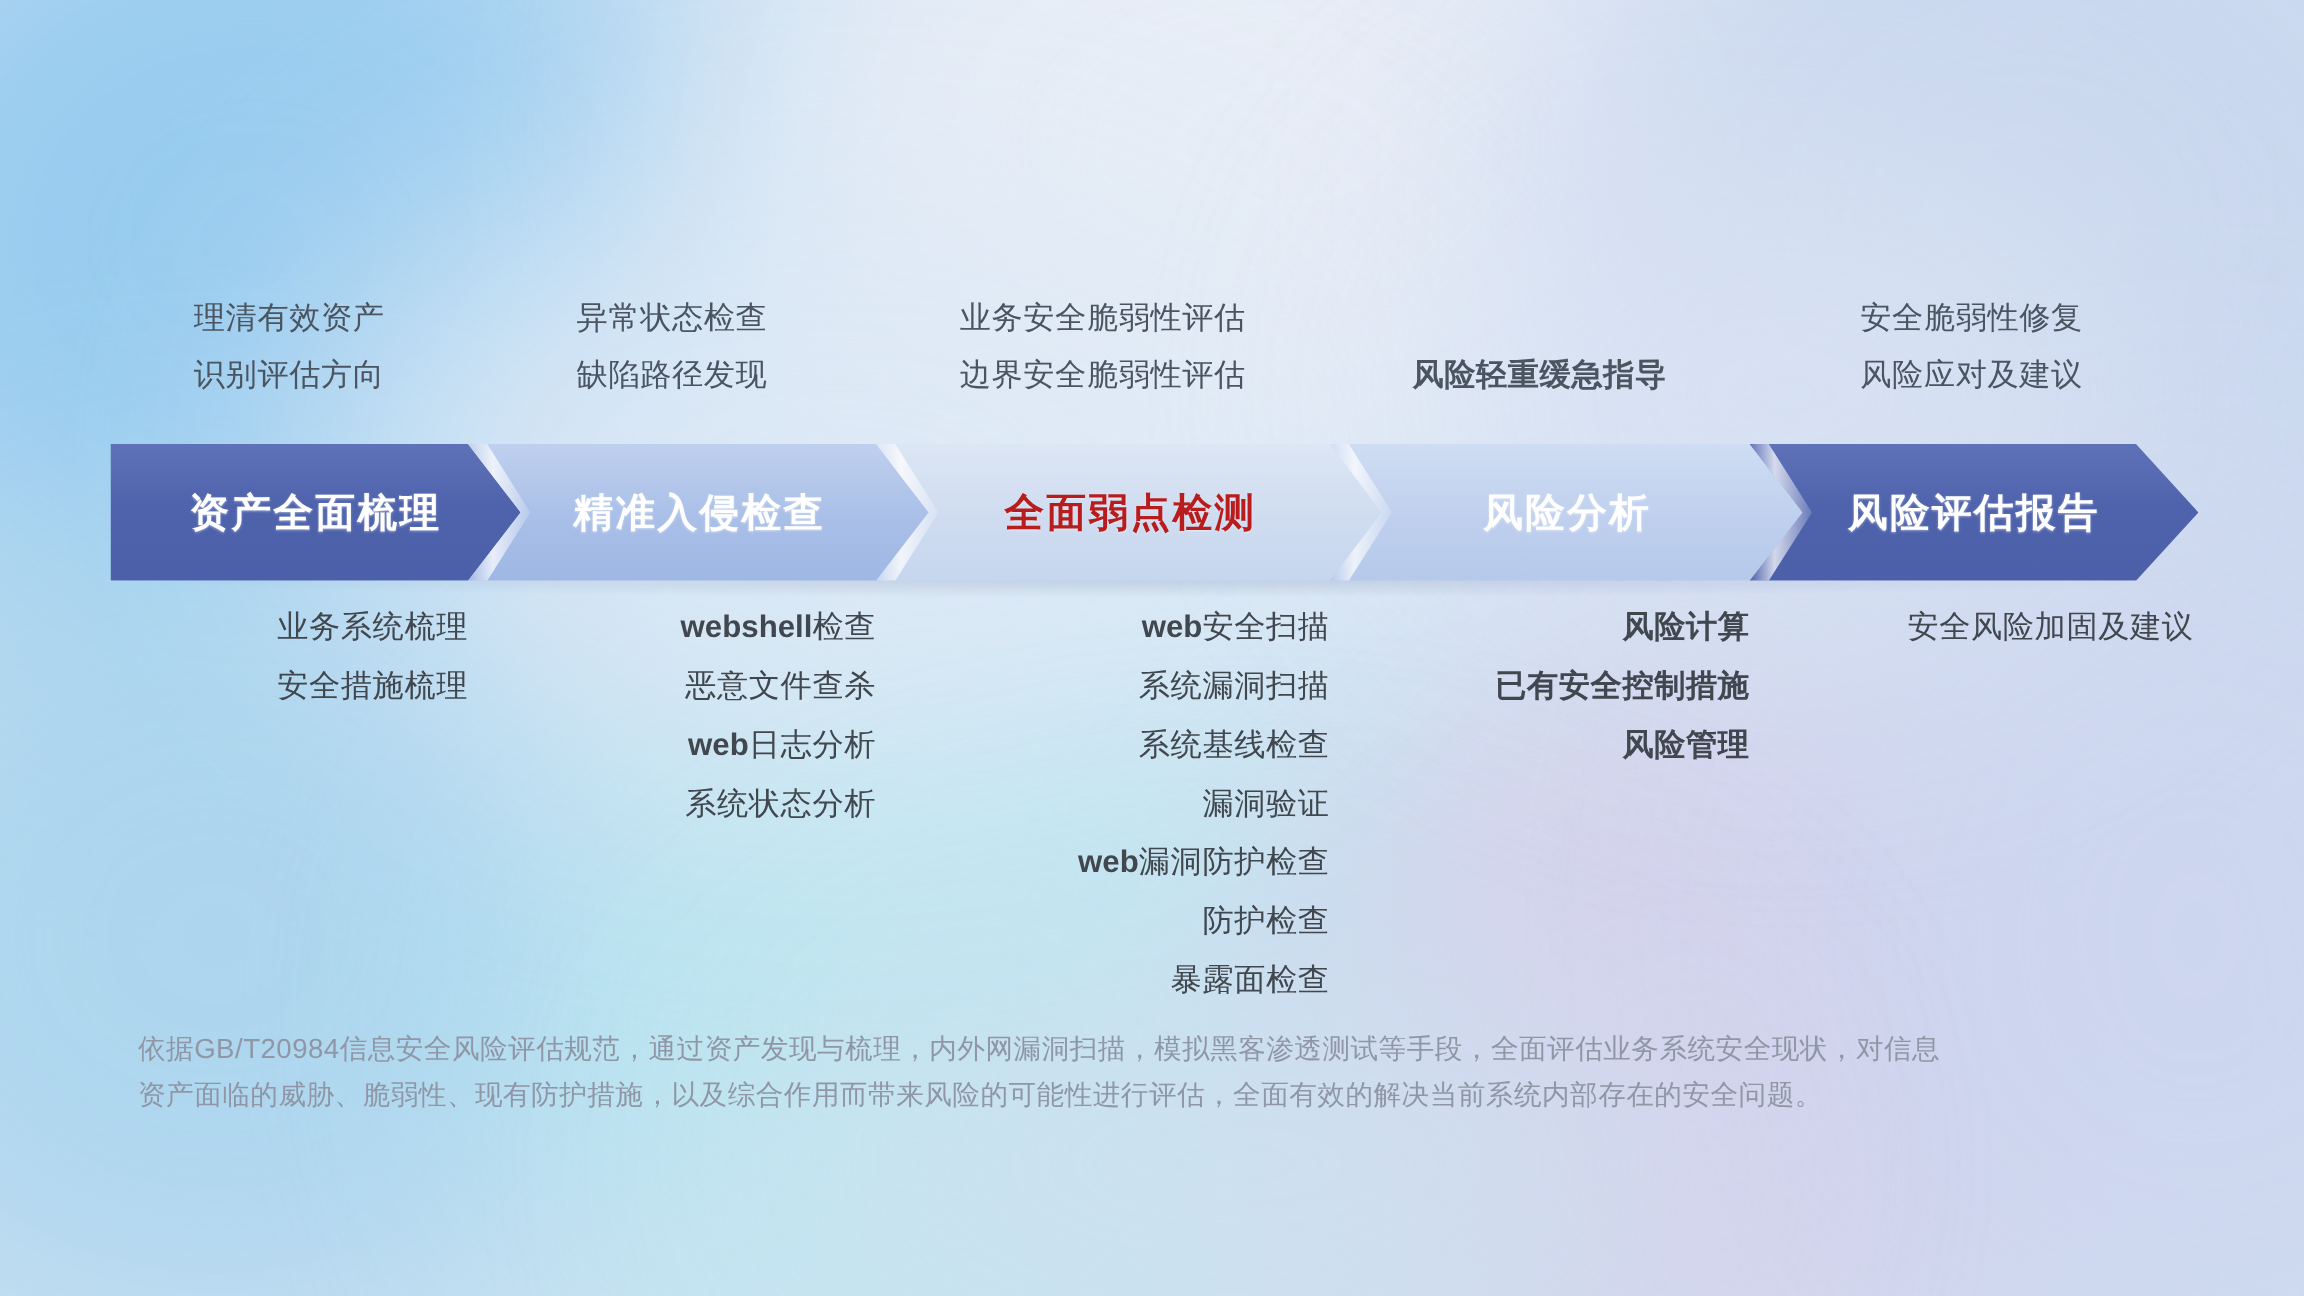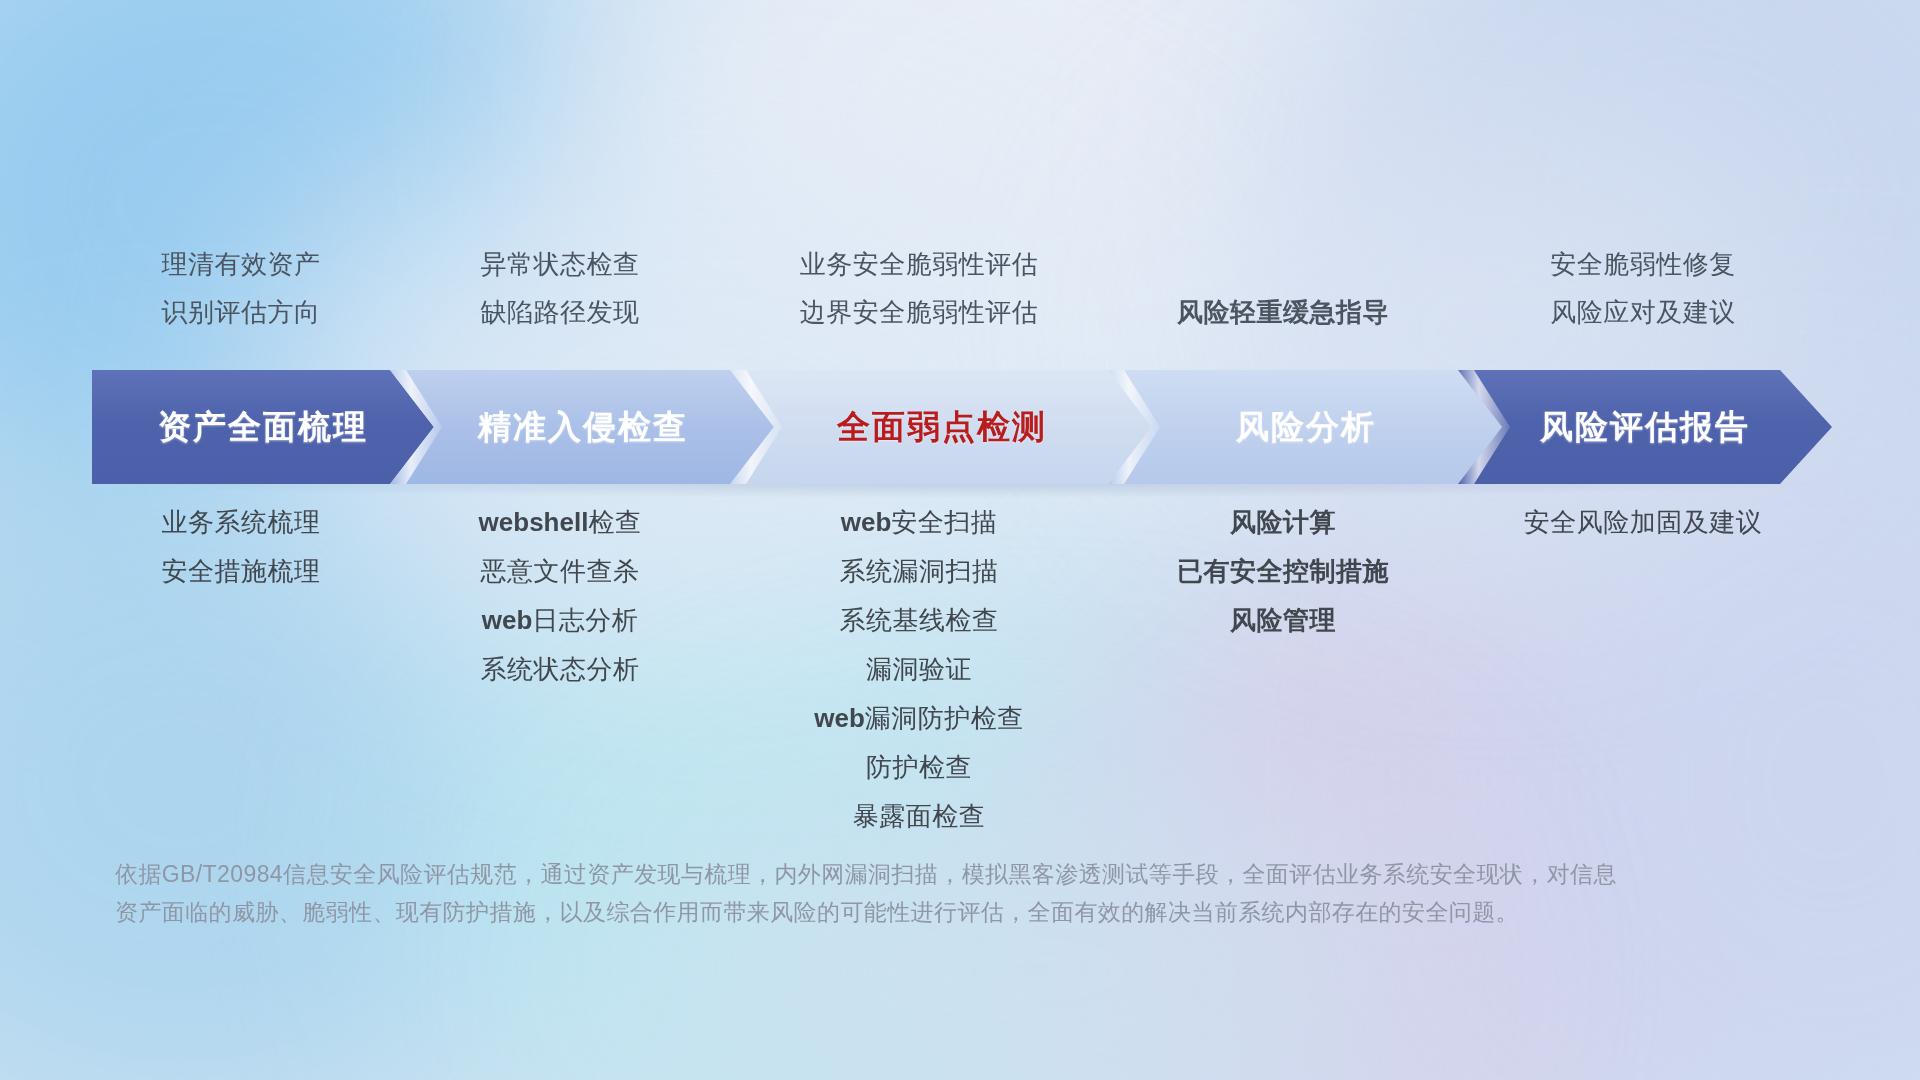--- a/index.html
+++ b/index.html
@@ -44,21 +44,21 @@
     text-align:center;
     color:#4a5561;
     font-size:26px;
     line-height:48px;
     letter-spacing:.5px;
   }
   .top-wrap { position:absolute; left:0; right:0; top:196px; height:140px; }
 
   
   .bot-wrap { position:absolute; left:0; right:0; top:498px; }
-  .bot-list { text-align:center; color:#41474e; font-size:26px; line-height:49px; letter-spacing:.5px; }
+  .bot-list { text-align:right; color:#41474e; font-size:26px; line-height:49px; letter-spacing:.5px; }
   .bot-list .lat { font-weight:700; letter-spacing:0; }
 
   
   #band {
     position:absolute; left:92px; top:370px; width:1740px; height:114px;
   }
   .chev {
     position:absolute; top:0; height:114px;
     display:flex; align-items:center; justify-content:center;
     font-size:33px; font-weight:700; letter-spacing:2px;

